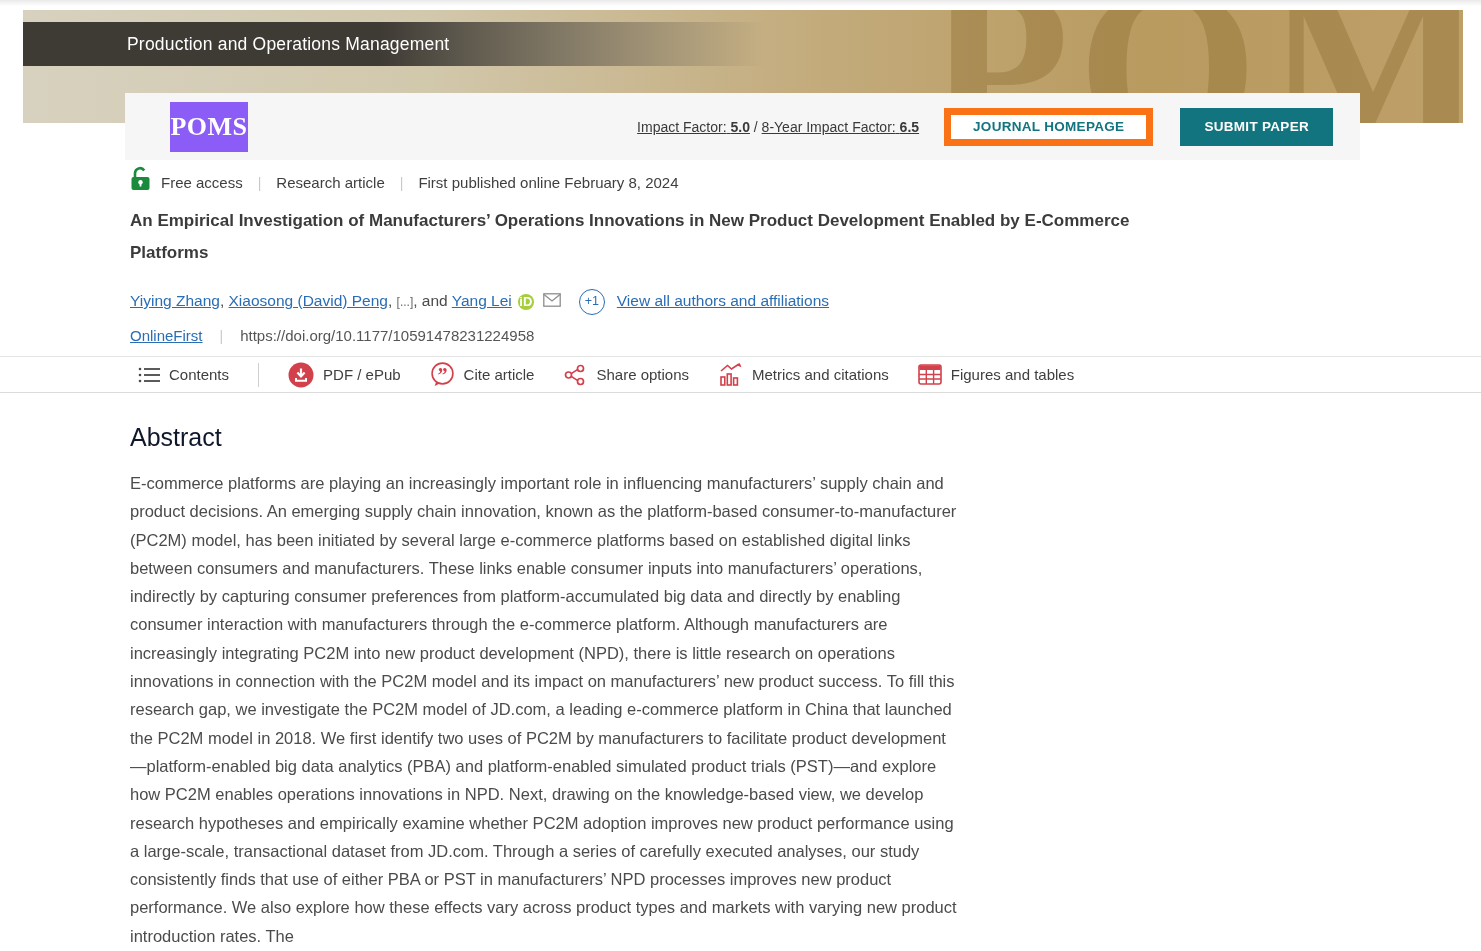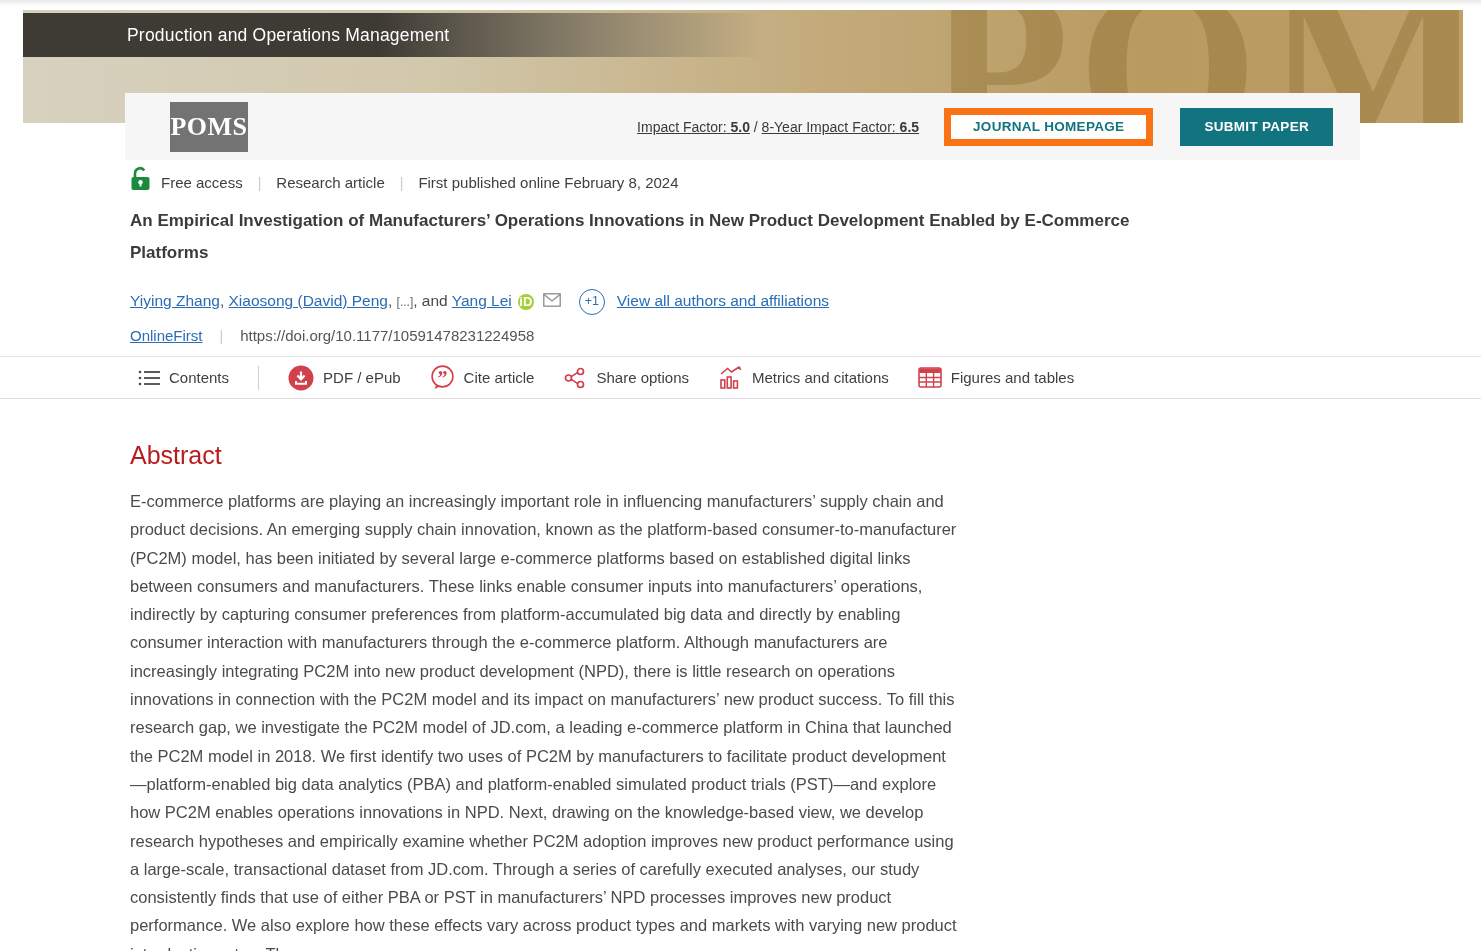--- a/index.html
+++ b/index.html
@@ -6,26 +6,26 @@
   html,body { width:1481px; height:951px; overflow:hidden; background:#fff;
     font-family:"Liberation Sans", sans-serif; }
   .top-strip { height:6px; width:100%; background:linear-gradient(#e9e9e9,#ffffff); }
 
   
   .header { position:relative; height:160px; }
   .banner { position:absolute; left:23px; top:4px; width:1440px; height:113px; overflow:hidden;
     background:linear-gradient(90deg,#d7d1bf 0%,#d2c8ac 28%,#c3ab7c 55%,#b99b60 78%,#bd9f68 100%); }
   .watermark { position:absolute; top:-60px; right:-30px; font-family:"Liberation Serif",serif;
     font-weight:bold; font-size:232px; line-height:1; color:rgba(133,99,37,0.34); letter-spacing:8px; }
-  .darkbar { position:absolute; left:23px; top:7px; width:742px; height:44px; display:flex; align-items:center;
+  .darkbar { position:absolute; left:23px; top:16px; width:742px; height:44px; display:flex; align-items:center;
     padding-left:104px; background:linear-gradient(90deg,#3e3a34 0%,#3e3a34 48%,rgba(62,58,52,0) 100%); }
   .darkbar span { color:#ffffff; font-size:17.5px; letter-spacing:.2px; }
   .header-card { position:absolute; left:125px; top:87px; width:1235px; height:67px; background:#f6f6f6;
     display:flex; align-items:center; padding-right:27px; }
-  .logo { width:78px; height:50px; margin-left:45px; background:#737373; color:#fff;
+  .logo { width:78px; height:50px; margin-left:45px; background:#8b5cf6; color:#fff;
     font-family:"Liberation Serif",serif; font-weight:bold; font-size:26px;
     display:flex; align-items:center; justify-content:center; letter-spacing:.5px; }
   .if-block { margin-left:auto; font-size:14px; color:#3a3a3a; white-space:nowrap; }
   .if-block a { color:#3a3a3a; text-decoration:underline; cursor:pointer; }
   .if-block .num { font-weight:bold; }
   .btn { height:38px; font-size:13.5px; font-weight:bold; letter-spacing:.3px; white-space:nowrap;
     display:flex; align-items:center; justify-content:center; cursor:pointer; }
   .btn-outline { border:7px solid #f97316; background:#fff; color:#11747f; padding:0 22px; margin-left:25px; }
   .btn-solid { background:#11747f; color:#fff; border:none; padding:0 24px; margin-left:27px; }
 
@@ -42,29 +42,29 @@
     font-size:13px; font-weight:bold; align-items:center; justify-content:center; margin:0 3px 0 6px;
     vertical-align:middle; }
   .mail { vertical-align:middle; margin:0 6px; }
   .plus-badge { display:inline-flex; width:26px; height:26px; border-radius:50%; border:1px solid #2a6db5;
     color:#2a6db5; font-size:12.5px; align-items:center; justify-content:center; margin:0 12px 0 12px;
     vertical-align:middle; cursor:pointer; }
   .pub-row { margin-top:11px; font-size:15px; color:#555; display:flex; align-items:center; }
   .pub-row .meta-sep { margin:0 17px; }
 
   
-  .toolbar { margin-top:12px; border-top:1px solid #e4e4e4; border-bottom:1px solid #dbdbdb; height:43px;
+  .toolbar { margin-top:12px; border-top:1px solid #e4e4e4; border-bottom:1px solid #dbdbdb; height:37px;
     display:flex; align-items:center; padding-left:138px; font-size:15px; color:#3f3f3f; }
   .tb-item { display:flex; align-items:center; margin-right:29px; cursor:pointer; white-space:nowrap; }
   .tb-item svg { margin-right:9px; flex:none; }
   .tb-sep { width:1px; height:24px; background:#cfcfcf; margin:0 29px 0 0; }
 
   
   .abstract { margin-left:130px; width:830px; }
-  .abstract h2 { margin-top:42px; font-size:25px; font-weight:500; color:#b91c1c; }
+  .abstract h2 { margin-top:30px; font-size:25px; font-weight:500; color:#0f172a; }
   .abstract p { margin-top:17px; font-size:16.5px; line-height:28.3px; color:#4b4b4b; }
 </style>
 </head>
 <body>
 
 <div class="top-strip"></div>
 
 <div class="header">
   <div class="banner">
     <div class="watermark">POM</div>

